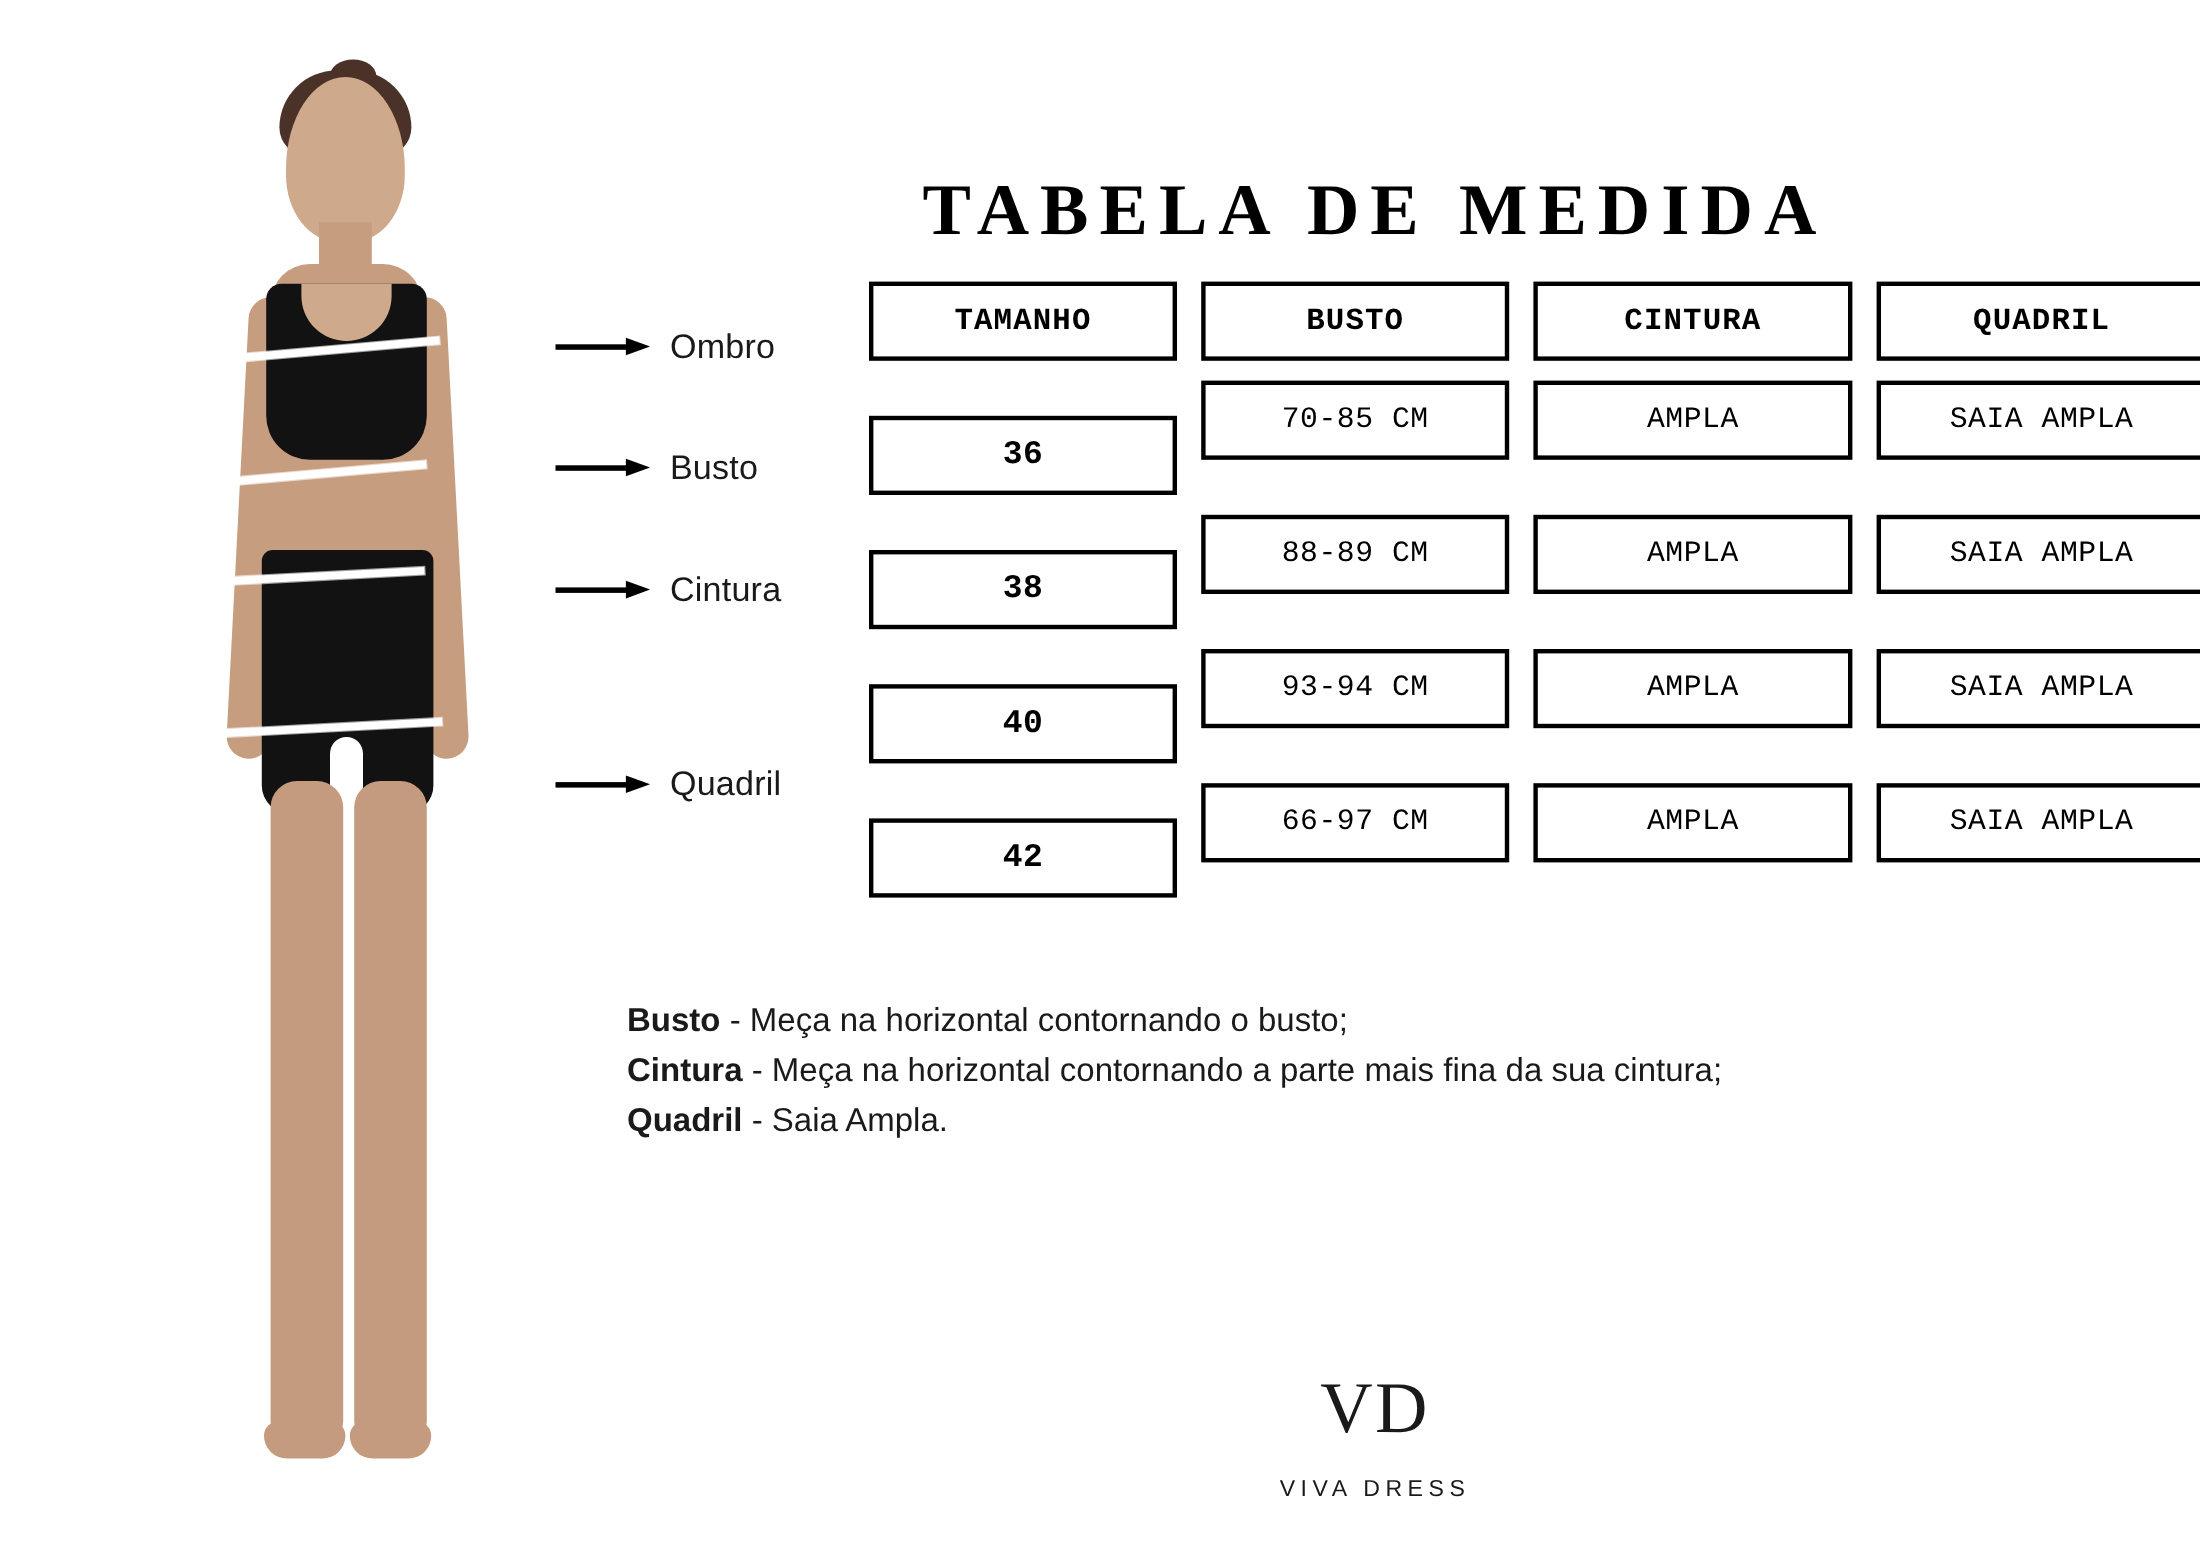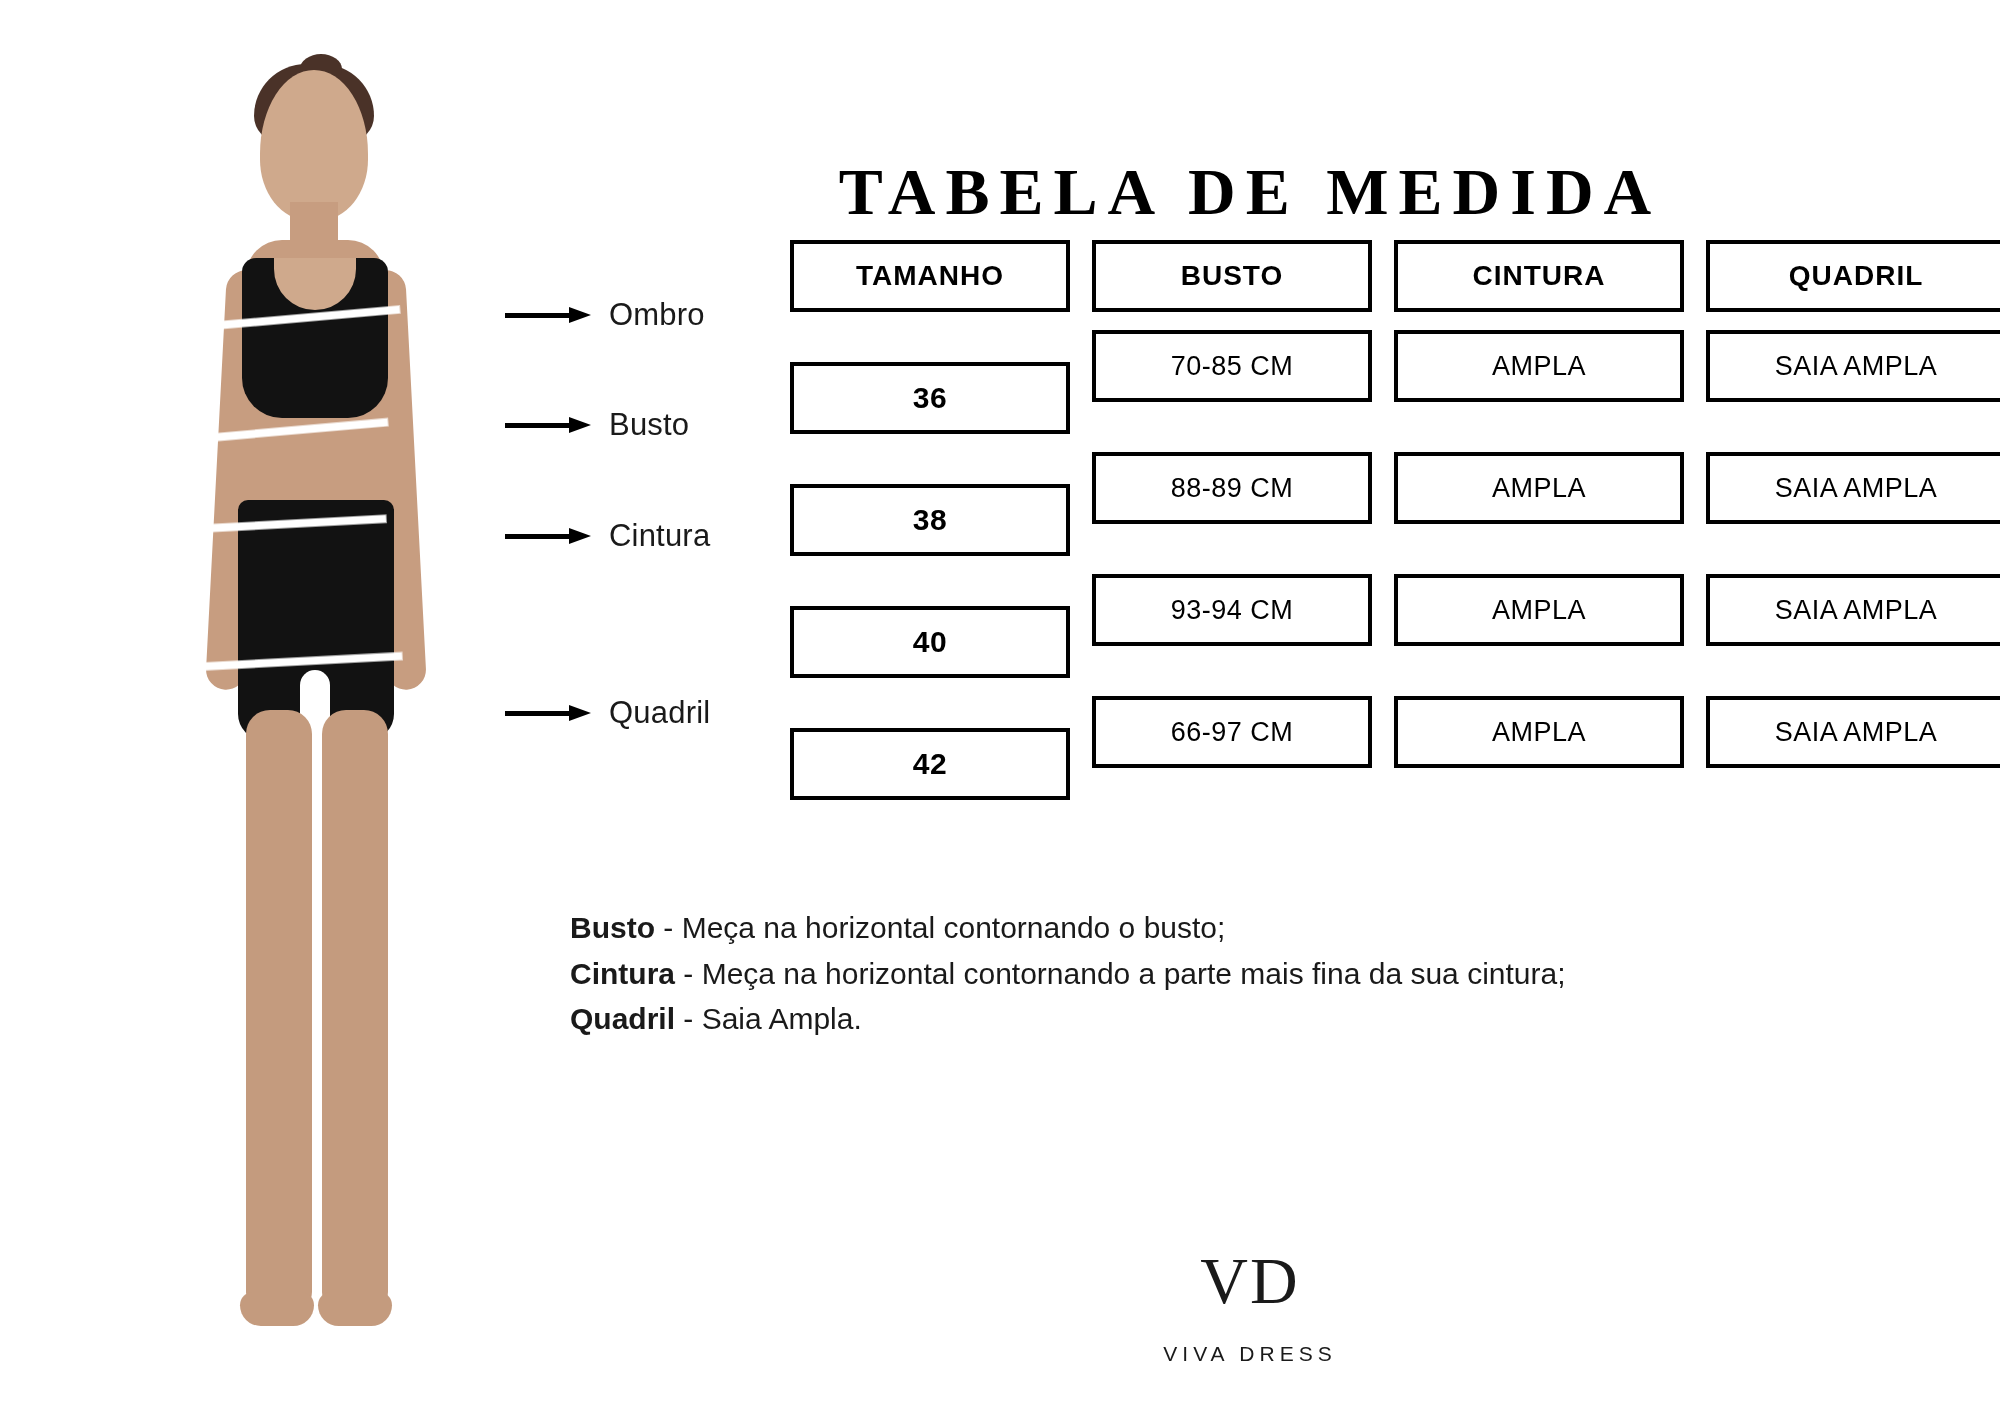--- a/index.html
+++ b/index.html
@@ -182,22 +182,23 @@
     font-weight: bold;
     font-size: 66px;
     letter-spacing: 10px;
     color: #000;
     margin-top: 44px;
   }
 
   .table {
     position: absolute;
     left: 230px;
-    top: 240px;
+    top: 256px;
     width: 1160px;
+    font-family: Liberation Mono, monospace;
   }
   .row {
     display: grid;
     grid-template-columns: 280px 280px 290px 300px;
     column-gap: 22px;
     margin-bottom: 18px;
   }
   .cell {
     border: 4px solid #000;
     height: 72px;

